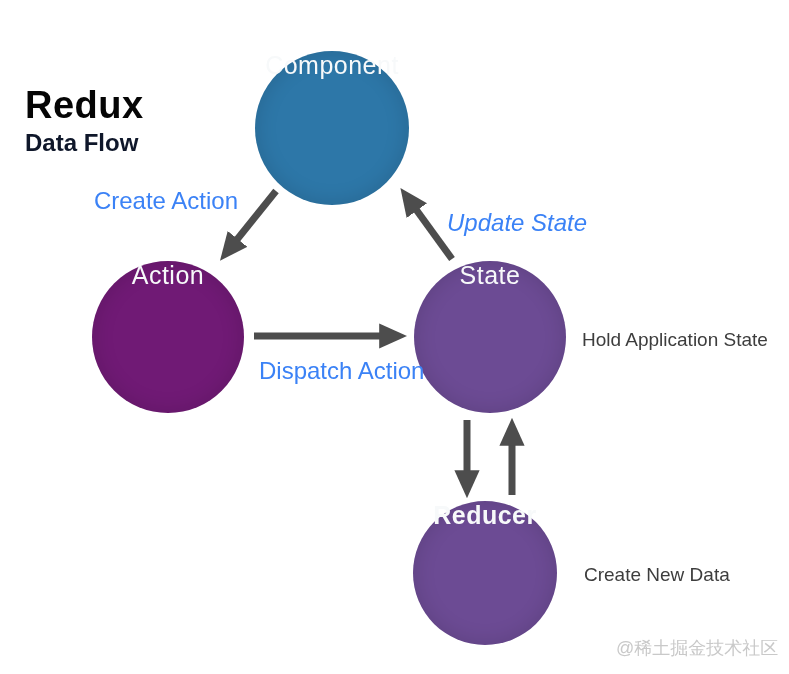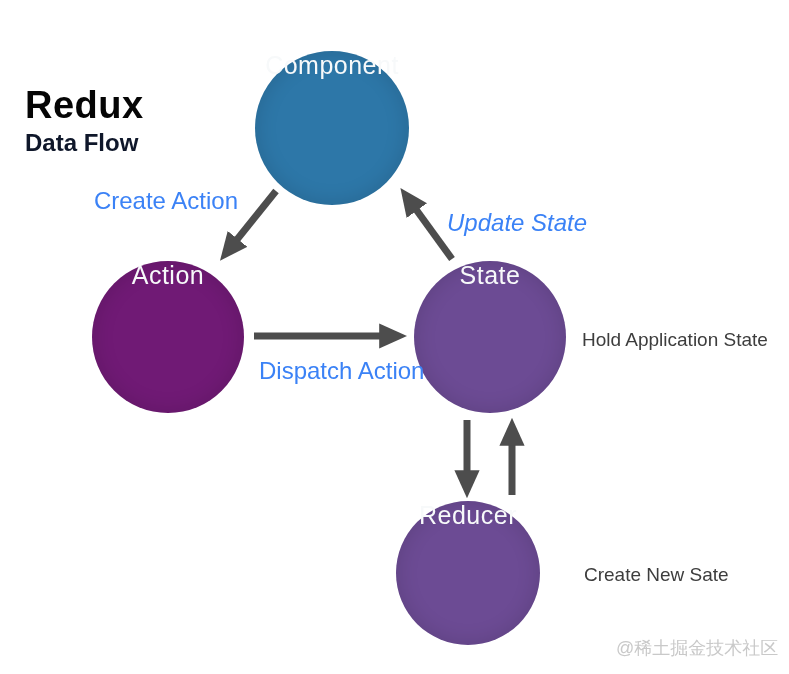--- a/index.html
+++ b/index.html
@@ -27,21 +27,21 @@
     justify-content: center;
     color: #f7f9fa;
     font-size: 25px;
     font-weight: 400;
     letter-spacing: 0.5px;
     box-shadow: inset 0 0 22px rgba(0,0,0,0.14);
   }
   .node-component { left: 255px; top: 51px;  width: 154px; height: 154px; }
   .node-action    { left: 92px;  top: 261px; width: 152px; height: 152px; }
   .node-store     { left: 414px; top: 261px; width: 152px; height: 152px; }
-  .node-reducer   { left: 396px; top: 501px; width: 144px; height: 144px; }
+  .node-reducer   { left: 413px; top: 501px; width: 144px; height: 144px; font-weight: bold; }
 
   .edge-label {
     position: absolute;
     font-size: 24px;
     color: #3b82f6;
     line-height: 23px;
     white-space: nowrap;
   }
   .edge-label-create { left: 10px; top: 189px; width: 228px; text-align: right; }
   .edge-label-dispatch { left: 259px; top: 359px; }
@@ -107,17 +107,17 @@
   <div class="edge-label edge-label-create">
     <div>Create Action</div>
   </div>
 
   <div class="edge-label edge-label-dispatch">Dispatch Action</div>
 
   <div class="edge-label edge-label-update">Update State</div>
 
   <div class="annotation annotation-store">Hold Application State</div>
 
-  <div class="annotation annotation-reducer">Create New Sate</div>
+  <div class="annotation annotation-reducer">Create New Data</div>
 
   <div class="watermark">@稀土掘金技术社区</div>
 
 </div>
 
 </body></html>

